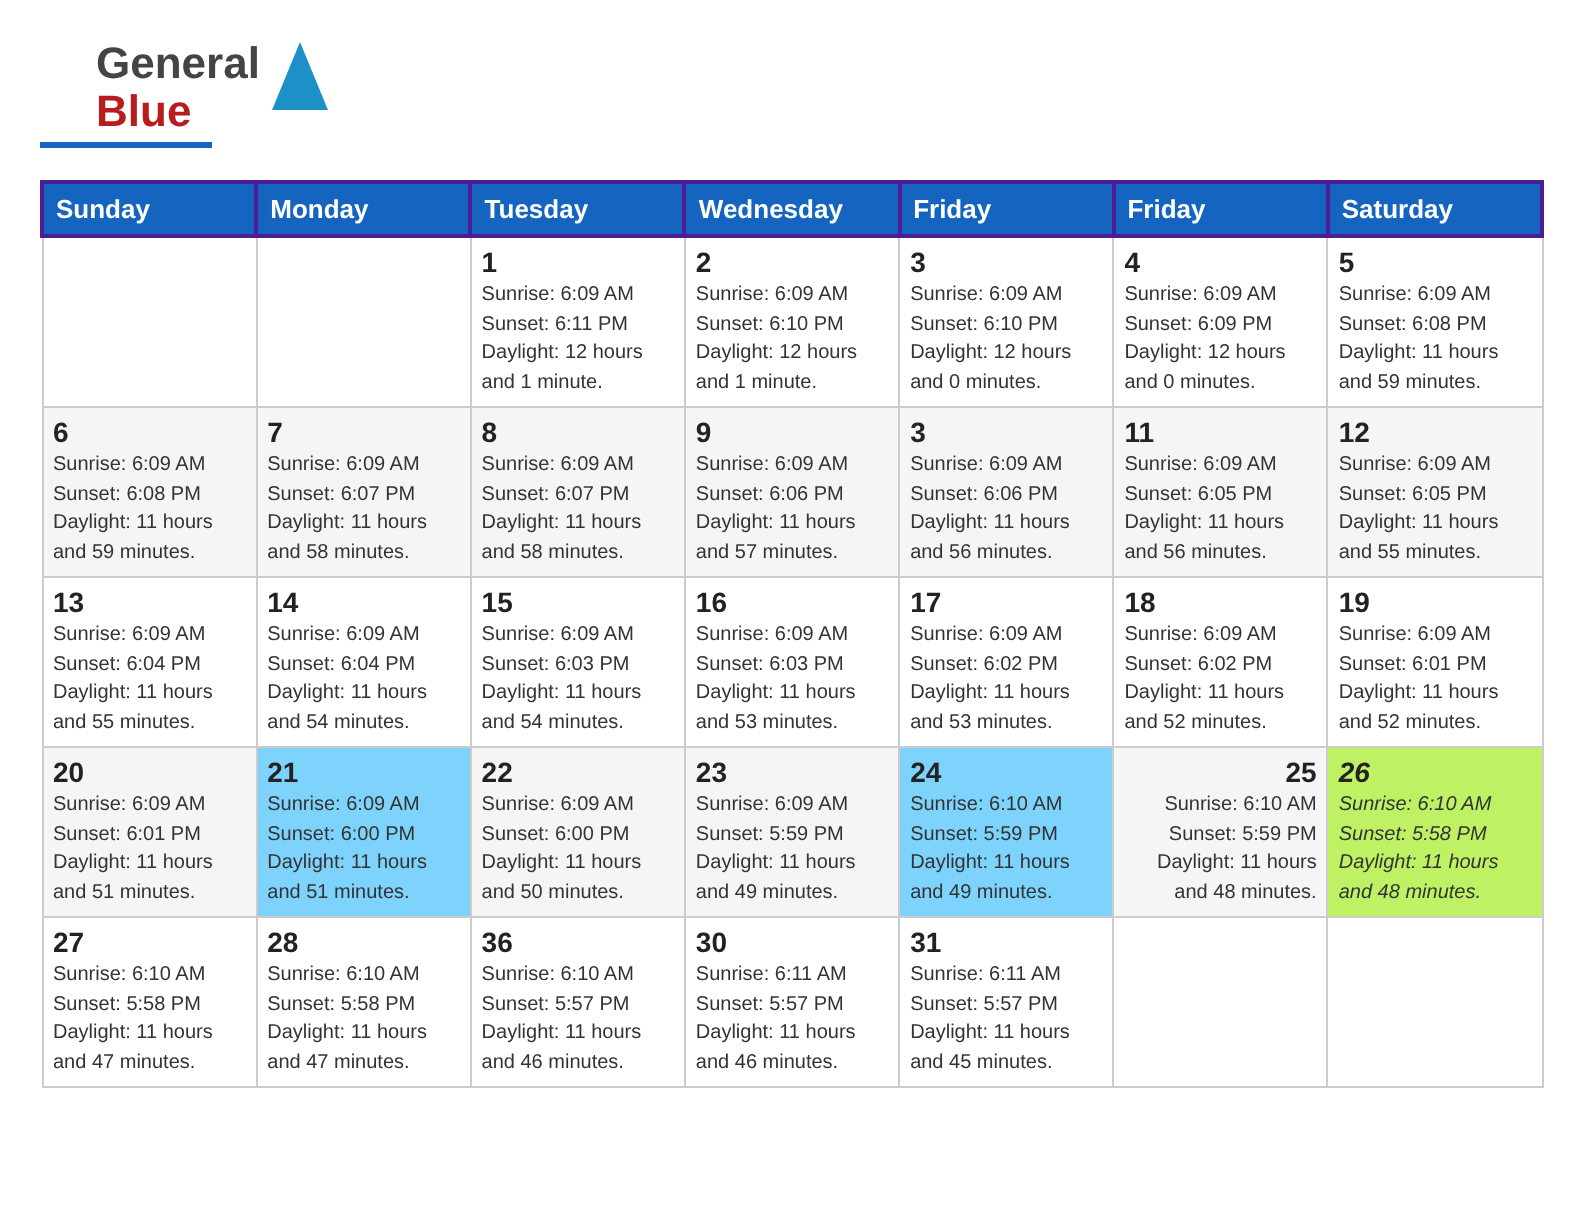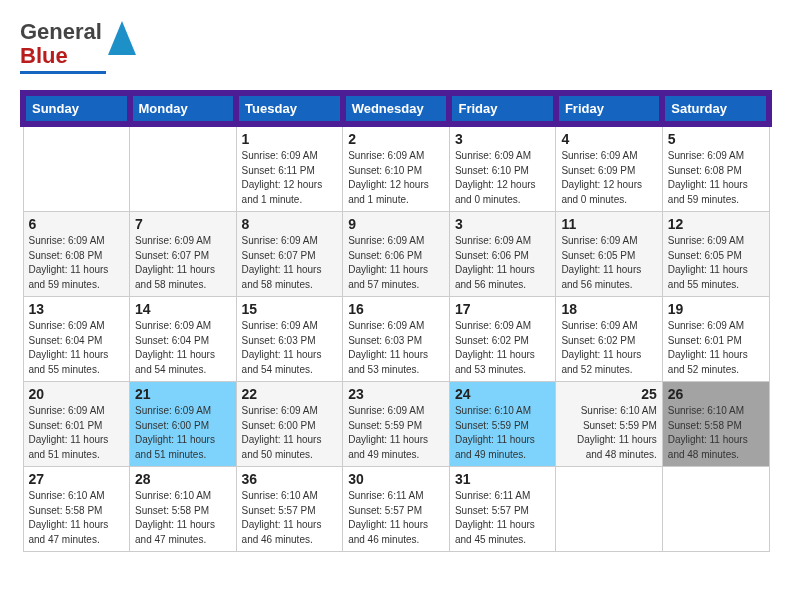--- a/index.html
+++ b/index.html
@@ -39,21 +39,21 @@
       border-collapse: collapse;
       font-size: 11px;
     }
     .calendar th {
       background: #1565c0;
       color: #fff;
       text-align: left;
       padding: 5px 6px;
       font-size: 13px;
       font-weight: bold;
-      border: 6px solid #4c1d95;
+      border: 2px solid #4c1d95;
     }
     .calendar td {
       border: 1px solid #ccc;
       vertical-align: top;
       padding: 4px 5px;
       width: 107px;
       min-height: 75px;
       background: #fff;
     }
     .calendar tr:nth-child(even) td {
@@ -72,20 +72,21 @@
       line-height: 1.45;
     }
     .empty-cell {
       background: #fff !important;
     }
     
     .logo-wrapper {
       display: flex;
       align-items: center;
       gap: 4px;
+      margin-left: 28px;
     }
   </style>
 </head>
 <body>
 
 <div class="header">
   <div class="logo">
     <div class="logo-wrapper">
       <div style="font-size:22px; font-weight:bold; color:#444; line-height:1.1;">
         <span style="color:#444;">General</span><br>
@@ -295,21 +296,21 @@
 Daylight: 11 hours
 and 49 minutes.</div>
         </td>
         <td style="background: rgb(245, 245, 245); text-align: right;">
           <span class="day-number">25</span>
           <div class="day-info" style="white-space: pre-line;">Sunrise: 6:10 AM
 Sunset: 5:59 PM
 Daylight: 11 hours
 and 48 minutes.</div>
         </td>
-        <td style="background: #a3a3a3;">
+        <td style="background: #bef264; font-style: italic;">
           <span class="day-number">26</span>
           <div class="day-info" style="white-space: pre-line;">Sunrise: 6:10 AM
 Sunset: 5:58 PM
 Daylight: 11 hours
 and 48 minutes.</div>
         </td>
       </tr>
       <tr>
         <td>
           <span class="day-number">27</span>

